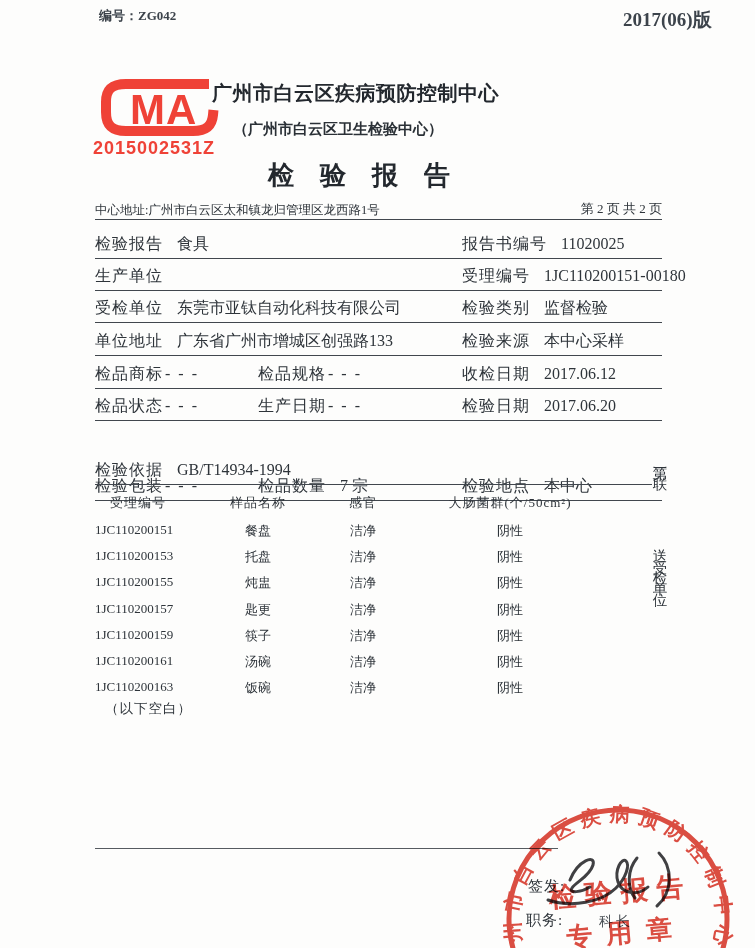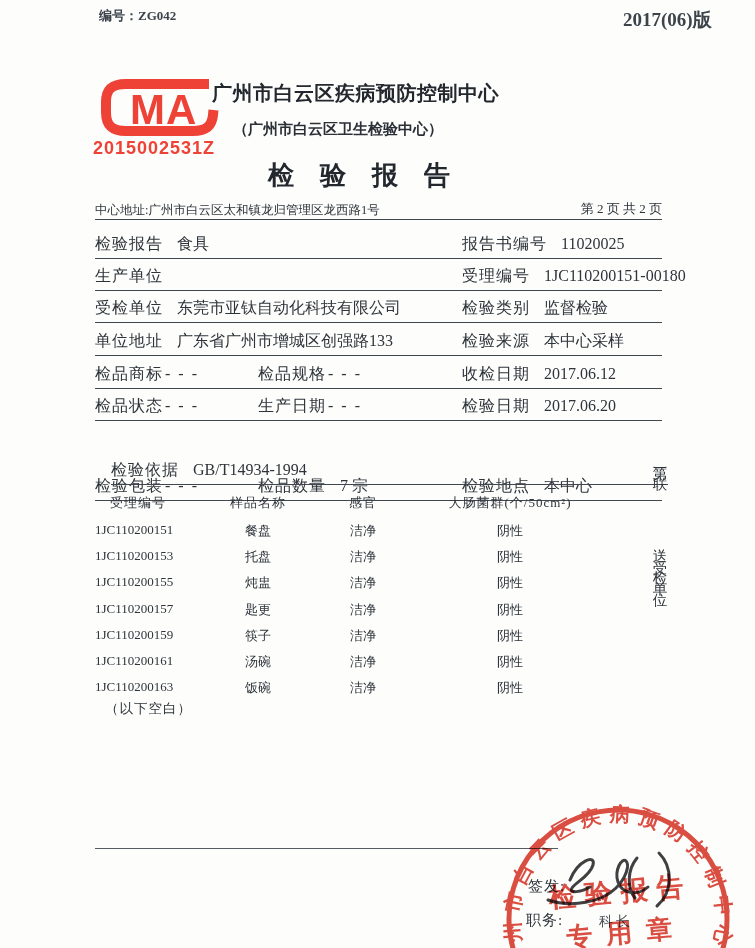--- a/index.html
+++ b/index.html
@@ -17,21 +17,21 @@
   .cma-code{left:93px;top:138px;font-size:18px;font-weight:700;color:#ef4237;letter-spacing:1px;font-family:"Liberation Sans","DejaVu Sans",sans-serif;}
   .org-name{left:212px;top:80px;font-size:20px;font-weight:700;letter-spacing:0.5px;color:#23282e;}
   .org-alias{left:233px;top:120px;font-size:15px;font-weight:700;letter-spacing:0px;color:#2a3036;}
   .report-title{left:0;top:158px;width:692px;text-align:center;font-size:26px;font-weight:700;letter-spacing:26px;padding-left:26px;color:#23282e;}
   
   .meta-row{left:95px;top:199px;width:567px;height:20px;border-bottom:1.4px solid #41474e;
     display:flex;justify-content:space-between;align-items:flex-end;font-size:12.5px;}
   .page-no{font-size:13px;padding-bottom:1px;}
   
   .form-row{left:95px;width:567px;height:27px;border-bottom:1.3px solid #41474e;font-size:16px;}
-  .form-row.short{width:557px;margin-left:16px;}
+  .form-row.short{width:557px;}
   .cell{position:absolute;bottom:3px;white-space:nowrap;}
   .cell .lbl{letter-spacing:1px;}
   .cell .val{margin-left:14px;}
   .cell .val.dash{margin-left:2px;letter-spacing:2px;}
   .cell.c-left{left:0;}
   .cell.c-mid{left:163px;}
   .cell.c-right{left:367px;}
   
   .tbl{left:95px;top:494px;width:567px;height:240px;font-size:13px;}
   .trow{position:absolute;left:0;width:567px;height:20px;}

